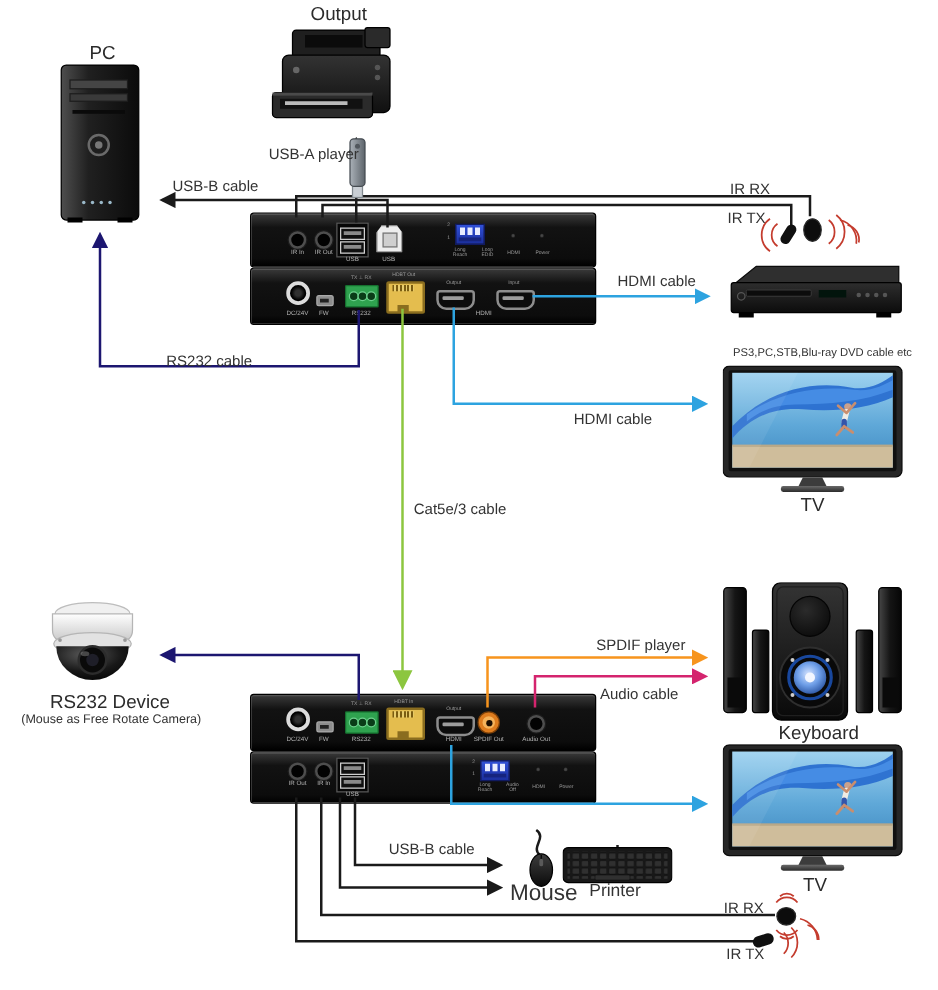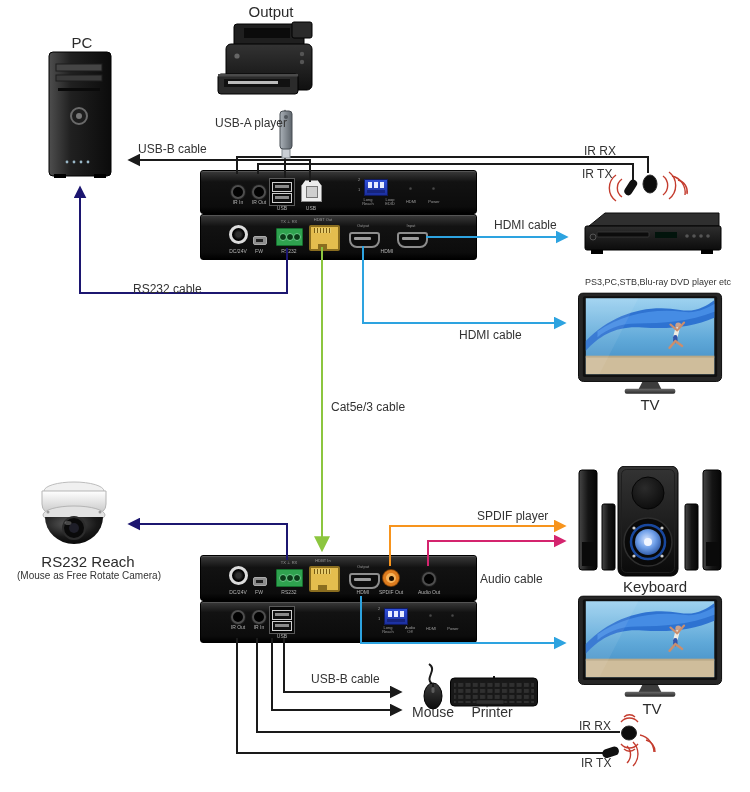--- a/index.html
+++ b/index.html
@@ -441,29 +441,29 @@
   </svg>
 
   <div class="lbl big center" style="left:60px;top:34px;width:44px">PC</div>
   <div class="lbl big center" style="left:236px;top:3px;width:70px">Output</div>
   <div class="lbl" style="left:215px;top:116px">USB-A player</div>
   <div class="lbl" style="left:138px;top:142px">USB-B cable</div>
   <div class="lbl" style="left:133px;top:282px">RS232 cable</div>
   <div class="lbl" style="left:584px;top:144px">IR RX</div>
   <div class="lbl" style="left:582px;top:167px">IR TX</div>
   <div class="lbl" style="left:494px;top:218px">HDMI cable</div>
-  <div class="lbl center" style="left:578px;top:277px;width:160px;font-size:9px">PS3,PC,STB,Blu-ray DVD player etc</div>
+  <div class="lbl center" style="left:578px;top:277px;width:160px;font-size:9px">PS3,PC,STB,Blu-ray DVD cable etc</div>
   <div class="lbl" style="left:459px;top:328px">HDMI cable</div>
   <div class="lbl big center" style="left:620px;top:396px;width:60px">TV</div>
   <div class="lbl" style="left:331px;top:400px">Cat5e/3 cable</div>
-  <div class="lbl big center" style="left:18px;top:553px;width:140px">RS232 Reach</div>
+  <div class="lbl big center" style="left:18px;top:553px;width:140px">RS232 Device</div>
   <div class="lbl center" style="left:0px;top:570px;width:178px;font-size:10px">(Mouse as Free Rotate Camera)</div>
   <div class="lbl" style="left:477px;top:509px">SPDIF player</div>
-  <div class="lbl" style="left:480px;top:572px">Audio cable</div>
+  <div class="lbl" style="left:480px;top:548px">Audio cable</div>
   <div class="lbl big center" style="left:600px;top:578px;width:110px">Keyboard</div>
   <div class="lbl big center" style="left:622px;top:700px;width:60px">TV</div>
   <div class="lbl" style="left:311px;top:672px">USB-B cable</div>
-  <div class="lbl center" style="left:408px;top:704px;width:50px;font-size:14px">Mouse</div>
+  <div class="lbl center" style="left:408px;top:704px;width:50px;font-size:18px">Mouse</div>
   <div class="lbl center" style="left:456px;top:704px;width:72px;font-size:14px">Printer</div>
   <div class="lbl" style="left:579px;top:719px">IR RX</div>
   <div class="lbl" style="left:581px;top:756px">IR TX</div>
 
 </div>
 
 </body></html>

